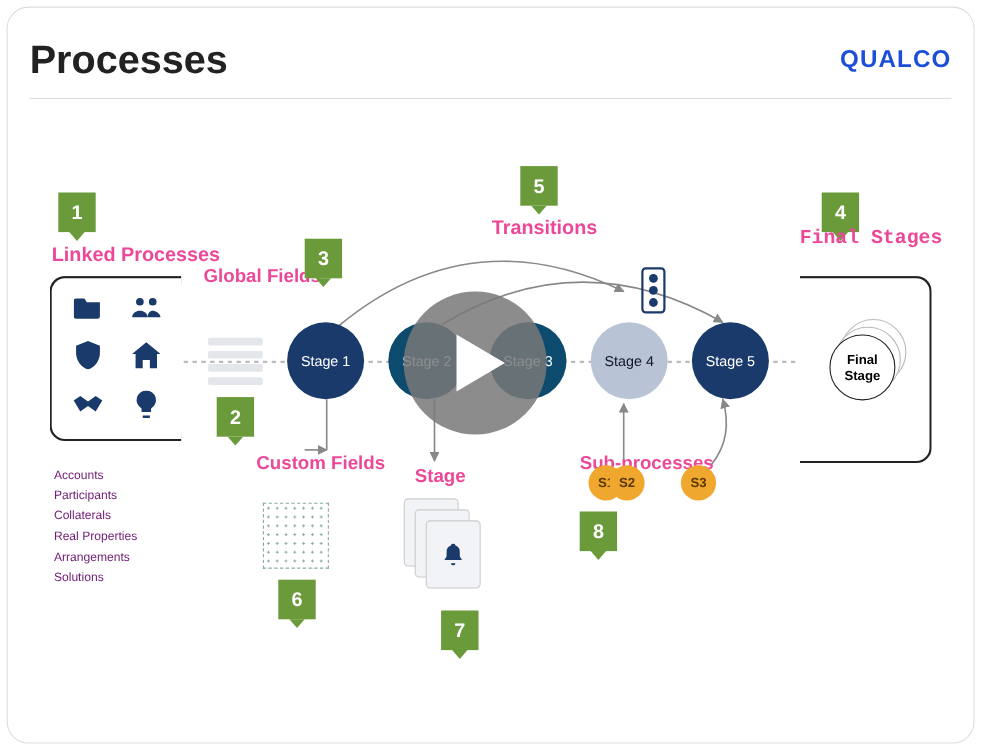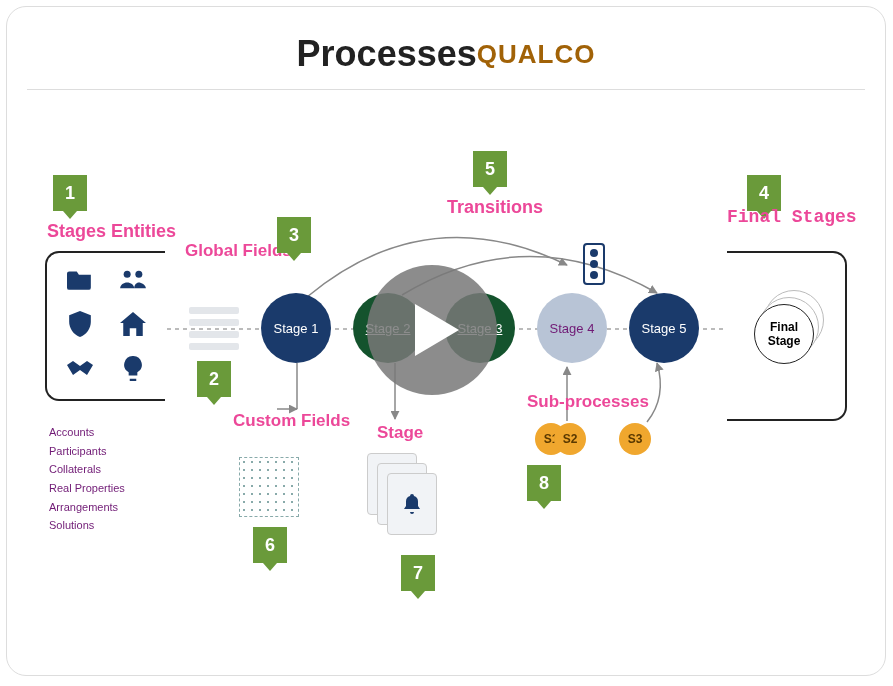--- a/index.html
+++ b/index.html
@@ -19,27 +19,27 @@
     margin: 6px;
     position: relative;
     background: #fff;
   }
   .header {
     position: absolute;
     top: 26px;
     left: 20px;
     right: 20px;
     display: flex;
-    justify-content: center;
+    justify-content: space-between;
     align-items: center;
     border-bottom: 1px solid #ddd;
     padding-bottom: 14px;
   }
   .title { font-size: 36px; font-weight: 700; color: #222; }
-  .brand { font-size: 26px; font-weight: 800; color: #a16207; letter-spacing: 1px; }
+  .brand { font-size: 22px; font-weight: 800; color: #1d4ed8; letter-spacing: 1px; }
   .badge {
     background: #6a9a3a;
     color: #fff;
     width: 34px; height: 36px;
     display: flex; align-items: center; justify-content: center;
     font-weight: 600; font-size: 18px;
     position: absolute;
   }
   .badge::after {
     content: "";
@@ -92,22 +92,22 @@
 
   
   .stage {
     position: absolute;
     width: 70px; height: 70px; border-radius: 50%;
     display: flex; align-items: center; justify-content: center;
     color: #fff; font-size: 13px; font-weight: 500;
     top: 286px;
   }
   .stage.dark { background: #1a3a6b; }
-  .stage.mid { background: #14532d; text-decoration: underline; }
-  .stage.light { background: #b8c4d6; color: #701a75; }
+  .stage.mid { background: #0c4a6e; }
+  .stage.light { background: #b8c4d6; color: #0f172a; }
 
   
   .final-box {
     position: absolute;
     right: 38px; top: 244px;
     width: 120px; height: 170px;
     border: 2px solid #222;
     border-left: none;
     border-radius: 0 14px 14px 0;
     display: flex; align-items: center; justify-content: center;
@@ -219,21 +219,21 @@
 
     <line x1="290" y1="356" x2="290" y2="402" stroke="#888" stroke-width="1.5"></line>
     <line x1="270" y1="402" x2="290" y2="402" stroke="#888" stroke-width="1.5" marker-end="url(#arr)"></line>
     <line x1="388" y1="356" x2="388" y2="412" stroke="#888" stroke-width="1.5" marker-end="url(#arr)"></line>
 
     <path d="M 640 415 Q 660 390 650 356" stroke="#888" stroke-width="1.5" fill="none" marker-end="url(#arr)"></path>
     <path d="M 560 414 Q 560 400 560 360" stroke="#888" stroke-width="1.5" fill="none" marker-end="url(#arr)"></path>
   </svg>
 
   <div class="badge" style="left:46px; top:168px;">1</div>
-  <div class="section-label" style="left:40px; top:214px;">Stages Entities</div>
+  <div class="section-label" style="left:40px; top:214px;">Linked Processes</div>
 
   <div class="linked-box">
     <span><svg width="26" height="22" viewBox="0 0 24 20">
           <path d="M2 3h7l2 3h11v12a2 2 0 0 1-2 2H2a2 2 0 0 1-2-2V5a2 2 0 0 1 2-2z"></path>
         </svg></span>
     <span><svg width="28" height="22" viewBox="0 0 24 18">
           <circle cx="7" cy="5" r="3"></circle>
           <circle cx="17" cy="5" r="3"></circle>
           <path d="M1 17c0-3 3-5 6-5s6 2 6 5"></path>
           <path d="M13 17c0-3 2-5 4-5s6 2 6 5"></path>
@@ -308,21 +308,21 @@
     <div class="sheet s1"></div>
     <div class="sheet s2"></div>
     <div class="sheet s3">
       <svg width="18" height="20" viewBox="0 0 18 20">
           <path d="M9 0a2 2 0 0 0-2 2 6 6 0 0 0-4 6v4l-2 3h16l-2-3v-4a6 6 0 0 0-4-6 2 2 0 0 0-2-2zM7 18a2 2 0 0 0 4 0H7z"></path>
         </svg>
     </div>
   </div>
   <div class="badge" style="left:394px; top:548px;">7</div>
 
-  <div class="section-label" style="left:520px; top:385px; font-size:17px;">Sub-processes</div>
+  <div class="section-label" style="left:520px; top:404px; font-size:17px;">Sub-processes</div>
   <div class="subp s1">S1</div>
   <div class="subp s2">S2</div>
   <div class="subp s3">S3</div>
   <div class="badge" style="left:520px; top:458px;">8</div>
 
   <div class="play">
     <div class="play-triangle"></div>
   </div>
 
 </div>

